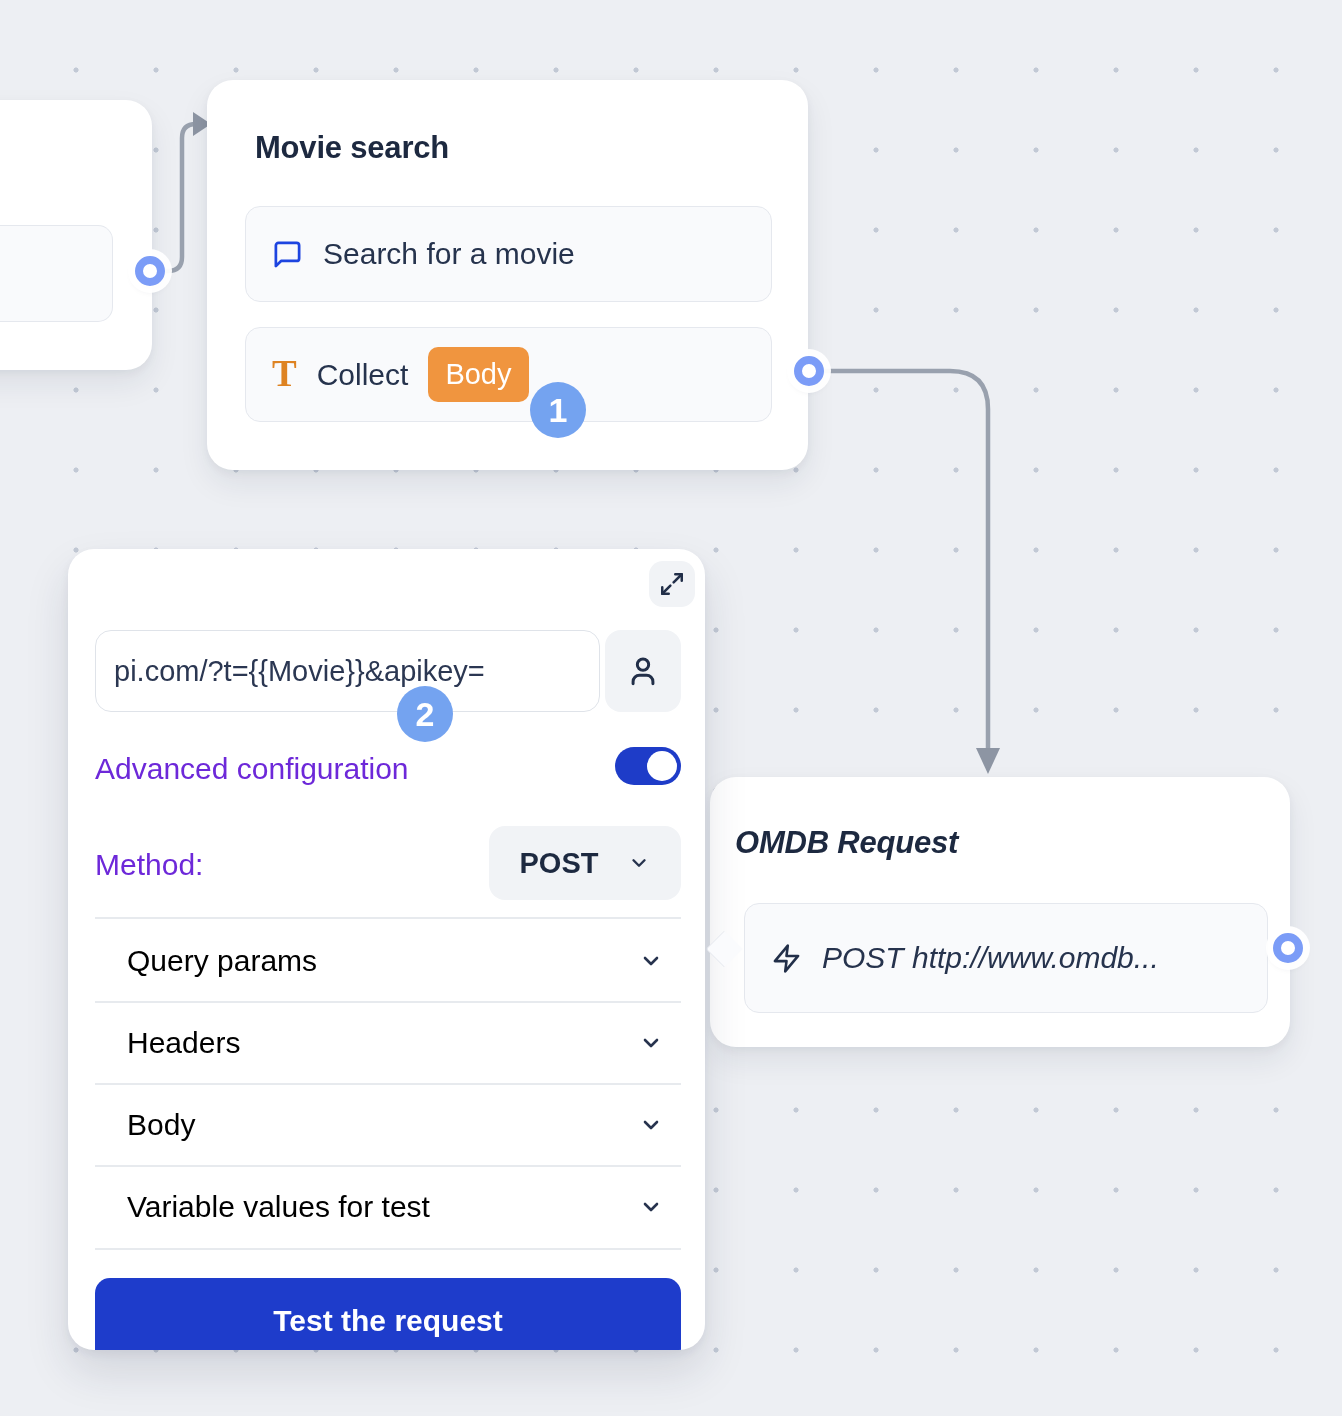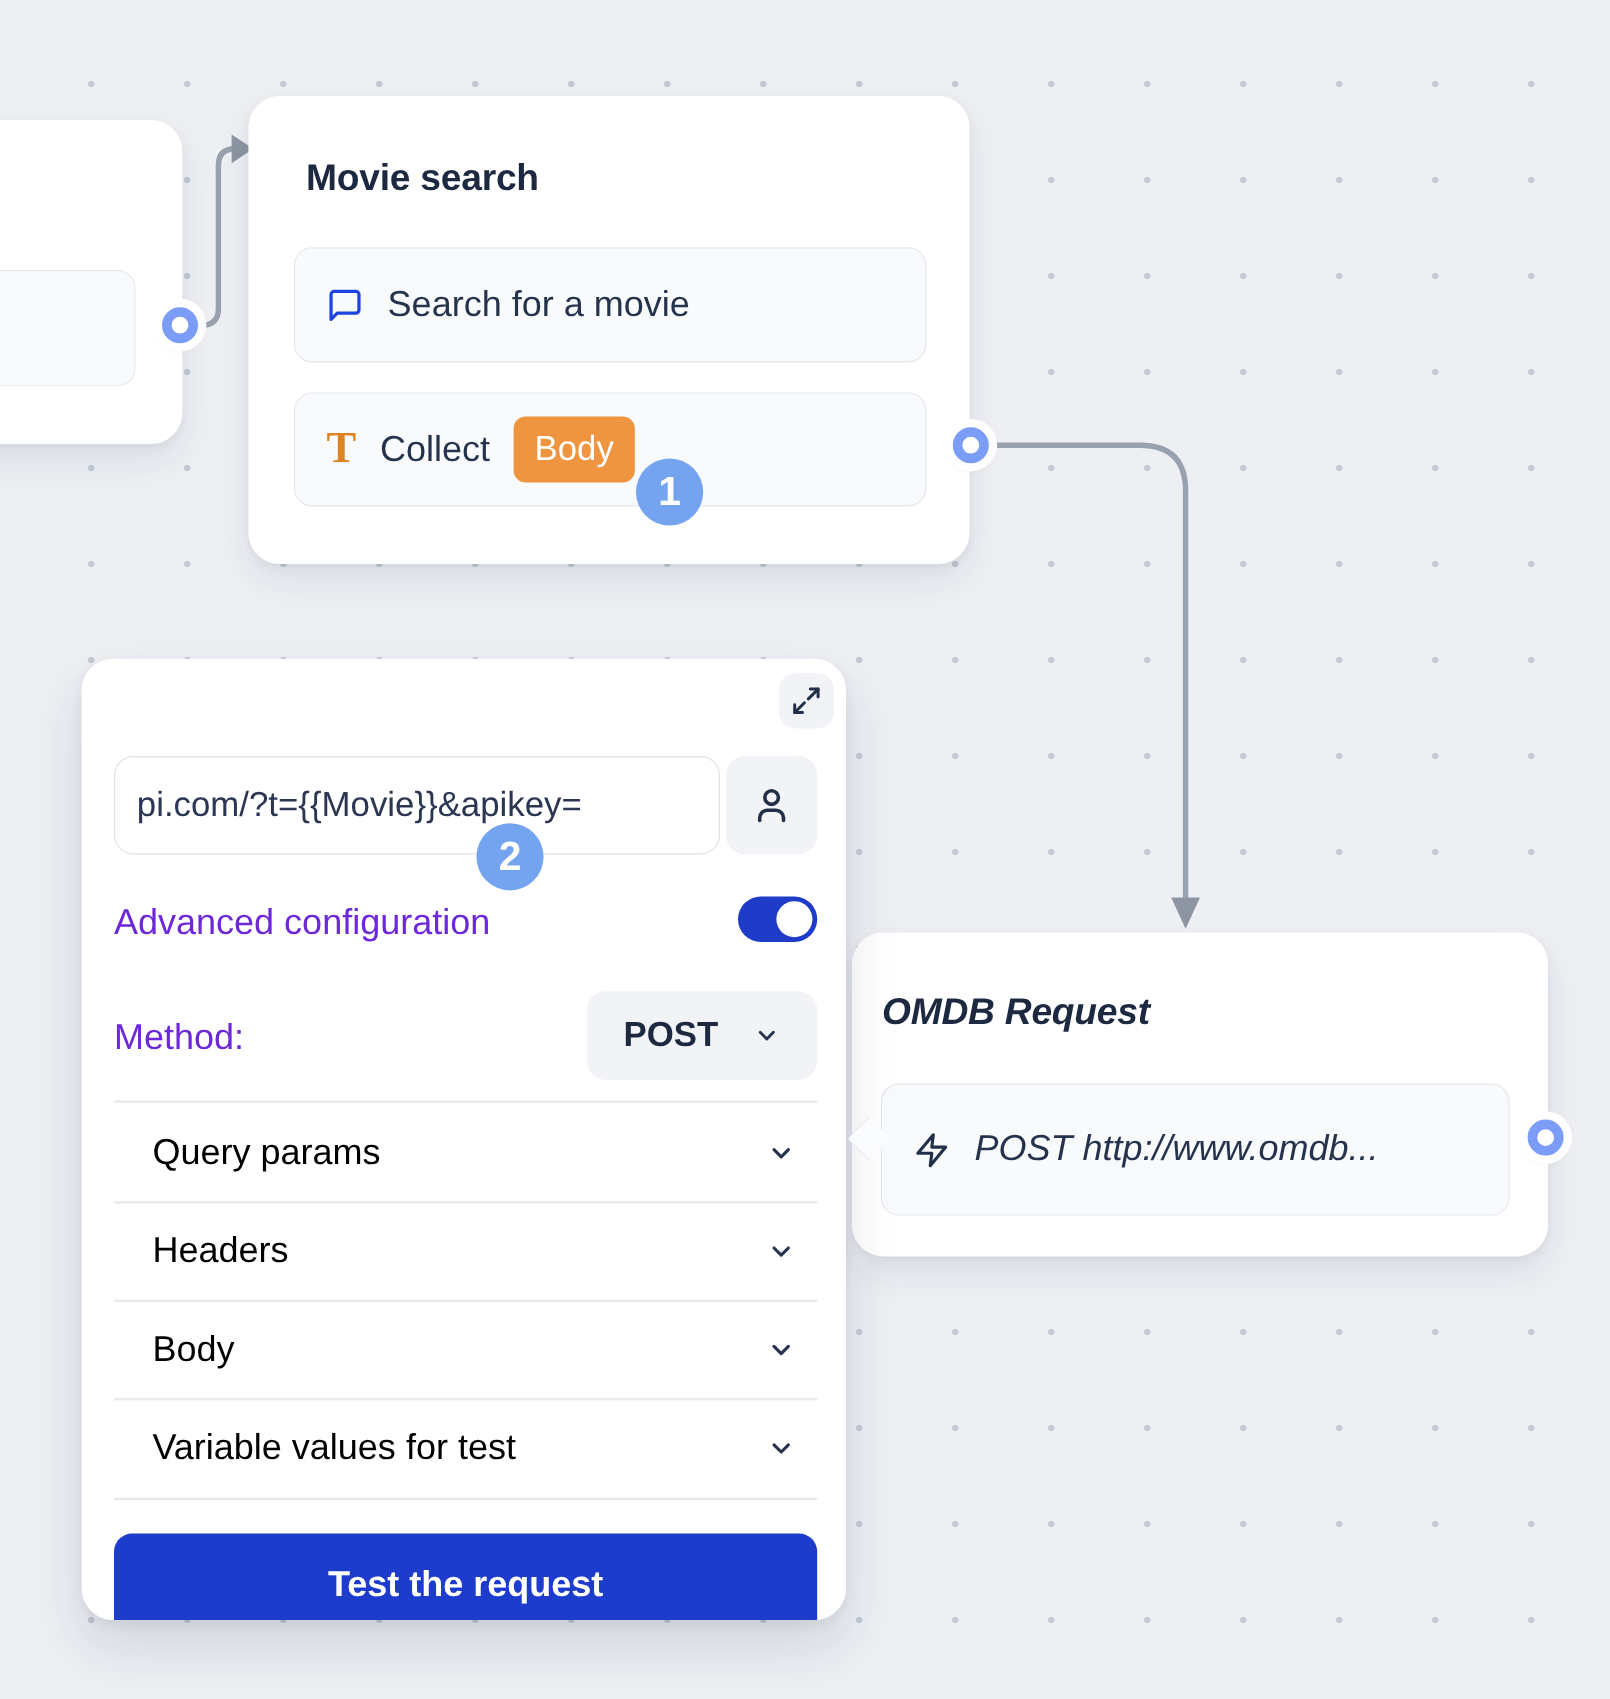--- a/index.html
+++ b/index.html
@@ -168,21 +168,21 @@
       <span class="row-label">Collect</span>
       <span class="var-badge">Body</span>
     </div>
   </div>
   <div class="port" style="left:794px; top:356px;"></div>
   <div class="step-badge" style="left:530px; top:382px;">1</div>
 
   <div class="node-card" style="left:710px; top:777px; width:580px; height:270px;font-style:italic;">
     <div class="node-title" style="left:25px; top:48px;">OMDB Request</div>
 
-    <div class="node-row" style="left:24px; top:126px; width:524px; height:110px;align-items:center;">
+    <div class="node-row" style="left:34px; top:126px; width:524px; height:110px;align-items:center;">
       <span class="icon" style="color:#222f49;">
         <svg width="31" height="31" viewBox="0 0 24 24" fill="none" stroke="currentColor" stroke-width="2" stroke-linejoin="round" stroke-linecap="round">
           <polygon points="13 2 3 14 12 14 11 22 21 10 12 10 13 2"></polygon>
         </svg>
       </span>
       <span class="row-label">POST http://www.omdb...</span>
     </div>
   </div>
   <div class="caret" style="left:711px; top:936px;"></div>
   <div class="port" style="left:1273px; top:933px;"></div>

